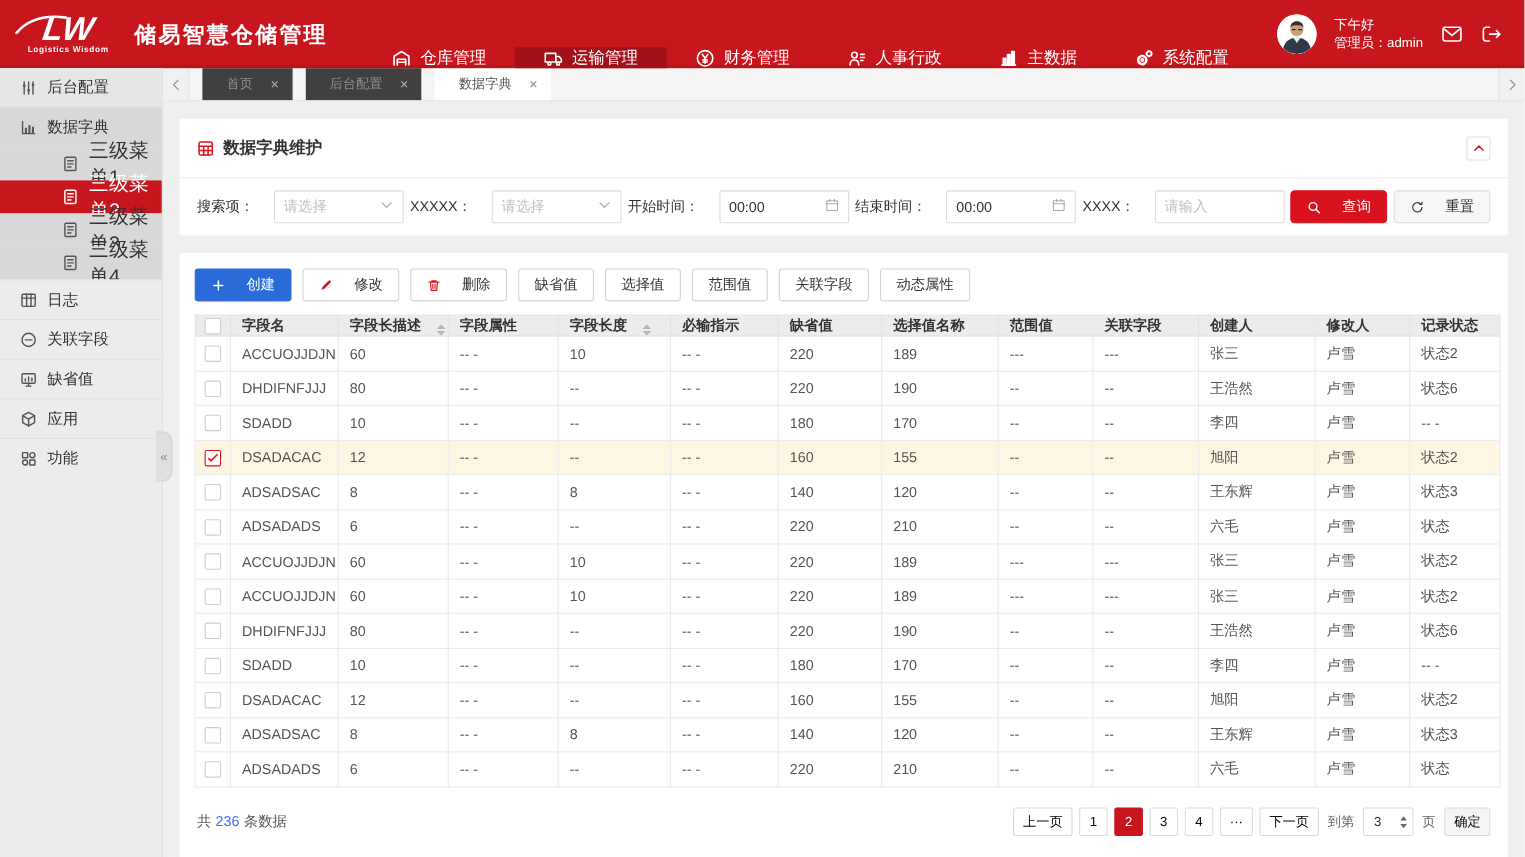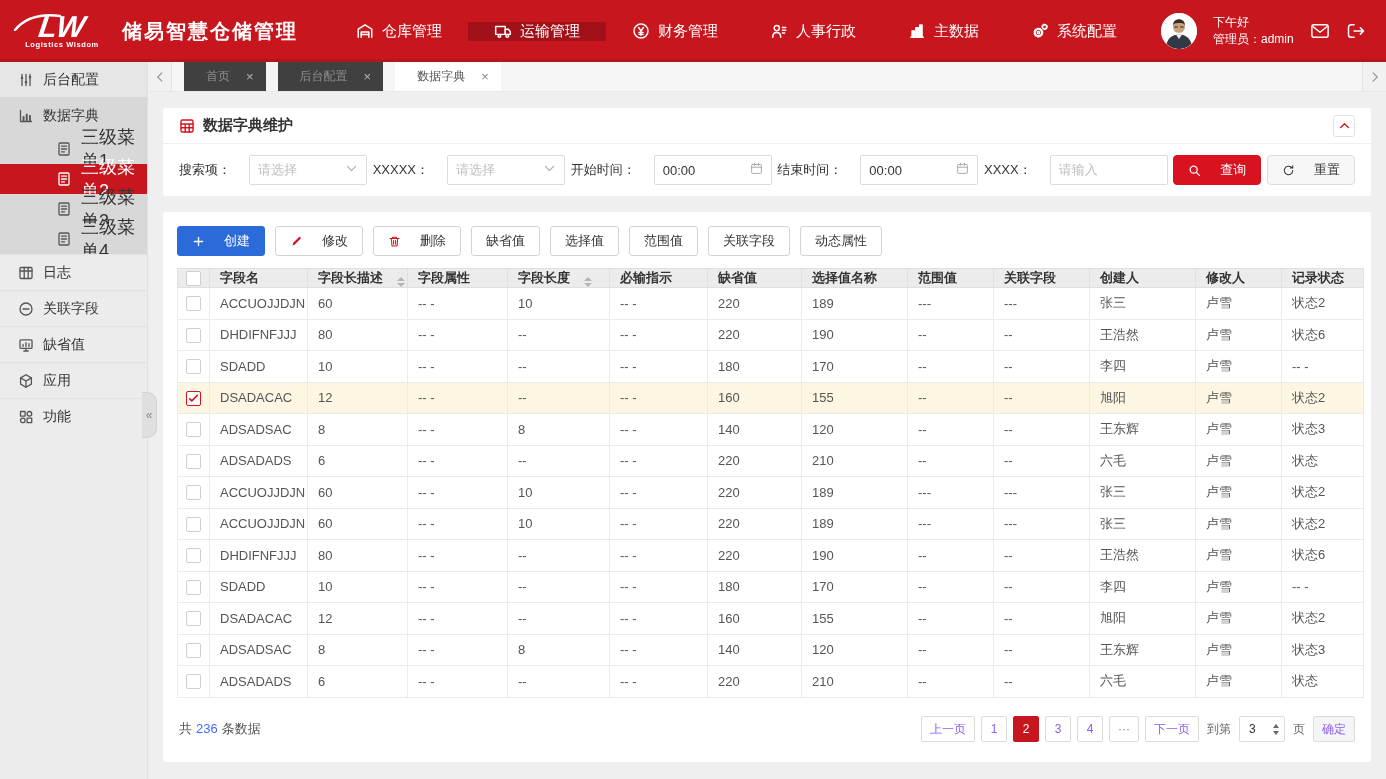--- a/index.html
+++ b/index.html
@@ -13,21 +13,21 @@
   .icon svg{width:16px;height:16px}
 
   
   .topbar{height:62px;background:var(--red);display:flex;align-items:stretch;color:#fff;position:relative;box-shadow:inset 0 -3px 0 rgba(0,0,0,.08)}
   .brand{display:flex;align-items:center;padding-left:16px;gap:14px;min-width:330px}
   .logo-mark{position:relative;width:92px;height:44px;display:flex;flex-direction:column;align-items:center;justify-content:center}
   .logo-lw{font-style:italic;font-weight:bold;font-size:30px;letter-spacing:1px;transform:skewX(-8deg);line-height:26px}
   .logo-swoosh{position:absolute;top:2px;left:-4px;width:60px;height:20px}
   .logo-sub{font-size:7.5px;letter-spacing:.6px;font-weight:bold}
   .app-title{font-size:20px;font-weight:bold;letter-spacing:2px;align-self:center}
-  .topnav{display:flex;margin-left:auto;align-items:center}
+  .topnav{display:flex;margin-left:auto;align-items:flex-end}
   .nav-item{display:flex;align-items:center;gap:8px;padding:0 26px;font-size:15px;cursor:pointer;white-space:nowrap}
   .nav-item .icon svg{width:18px;height:18px}
   .nav-item.active{background:var(--navdark)}
   .user-area{display:flex;align-items:center;gap:16px;padding:0 22px 0 18px}
   .avatar{width:36px;height:36px;border-radius:50%;overflow:hidden;background:#fff;flex:none}
   .avatar svg{width:36px;height:36px;display:block}
   .greet{font-size:12px;line-height:17px;white-space:nowrap}
   .hd-ic{color:#fff}
   .hd-ic svg{width:20px;height:20px}
 
@@ -55,21 +55,21 @@
   .tab-scroll svg{width:12px;height:12px}
   .tab{display:flex;align-items:center;padding:0 12px 0 22px;margin-left:12px;font-size:12px;color:#8d8d8d;background:#404040;cursor:pointer;white-space:nowrap}
   .tab .close{margin-left:16px;color:#b3b3b3;font-size:13px;line-height:1}
   .tab.active{background:#fff;color:#555}
   .tab.active .close{color:#8a8a8a}
 
   
   .scrollwrap{flex:1;padding:16px 15px 0;overflow:hidden}
   .panel{background:#fff;border-radius:2px}
   .panel.search-panel{margin-bottom:16px}
-  .panel-head{display:flex;align-items:center;height:36px;padding:0 16px;border-bottom:1px solid #eee}
+  .panel-head{display:flex;align-items:center;height:54px;padding:0 16px;border-bottom:1px solid #eee}
   .panel-title{font-size:15px;font-weight:bold;color:#333;margin-left:8px}
   .panel-head .icon{color:var(--red2)}
   .fold-btn{margin-left:auto;width:22px;height:22px;border:1px solid #e2e2e2;border-radius:3px;display:flex;align-items:center;justify-content:center;color:var(--red2);cursor:pointer;background:#fff}
   .fold-btn svg{width:11px;height:11px}
 
   .search-row{display:flex;align-items:center;height:52px;padding:0 16px;justify-content:space-between}
   .field{display:flex;align-items:center;gap:18px}
   .field .lbl{color:#333;font-size:13px;white-space:nowrap}
   .input-box{display:flex;align-items:center;justify-content:space-between;width:118px;height:30px;border:1px solid var(--bd);border-radius:2px;padding:0 8px;background:#fff;cursor:text;font-size:13px;color:#333}
   .input-box .ph{color:#c0c0c0}
@@ -97,21 +97,21 @@
   .cb.checked svg{position:absolute;left:1px;top:1px;width:11px;height:11px;color:var(--red2)}
   .sort{display:inline-flex;flex-direction:column;gap:2px;margin-left:14px;vertical-align:1px;cursor:pointer}
   .sort i{width:0;height:0;border-left:4px solid transparent;border-right:4px solid transparent}
   .sort .up{border-bottom:4px solid #b5b5b5}
   .sort .dn{border-top:4px solid #b5b5b5}
 
   .table-footer{display:flex;align-items:center;margin-top:11px;padding:0 2px 4px}
   .total{color:#555;font-size:13px}
   .total b{color:var(--link);font-weight:normal;margin:0 4px}
   .pager{margin-left:auto;display:flex;align-items:center;gap:6px}
-  .pg{min-width:26px;height:26px;display:inline-flex;align-items:center;justify-content:center;padding:0 8px;border:1px solid var(--bd);border-radius:2px;background:#fff;font-size:12px;color:#8b5cf6;cursor:pointer}
+  .pg{min-width:26px;height:26px;display:inline-flex;align-items:center;justify-content:center;padding:0 8px;border:1px solid var(--bd);border-radius:2px;background:#fff;font-size:12px;color:#000000;cursor:pointer}
   .pg.active{background:var(--red);border-color:var(--red);color:#fff}
   .pager .txt{font-size:12px;color:#666;margin:12px 2px}
   .jump-box{width:46px;height:26px;border:1px solid var(--bd);border-radius:2px;background:#fff;display:flex;align-items:center;justify-content:space-between;padding:0 5px 0 9px;font-size:12px;color:#333;cursor:text}
   .spin{display:flex;flex-direction:column;gap:3px}
   .spin i{width:0;height:0;border-left:3.5px solid transparent;border-right:3.5px solid transparent}
   .spin .su{border-bottom:4px solid #666}
   .spin .sd{border-top:4px solid #666}
   .pg.confirm{background:#f5f5f5}
 </style>
 </head>

